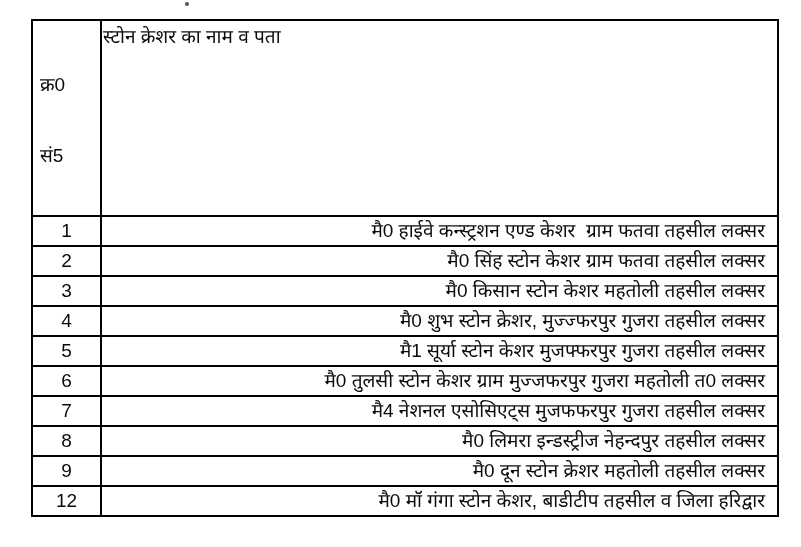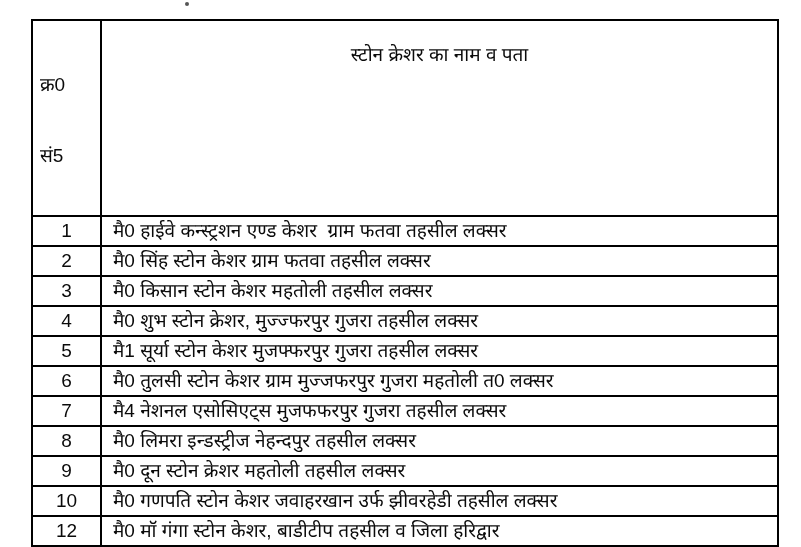--- a/index.html
+++ b/index.html
@@ -45,35 +45,36 @@
   td.serial-header-cell {
     width: 56px;
     height: 62px;
     vertical-align: top;
     text-align: left;
     padding: 4px 4px 0 7px;
     font-size: 19px;
   }
   td.title-header-cell {
     vertical-align: top;
-    text-align: center;
-    padding-top: 22px;
+    text-align: left;
+    padding-top: 4px;
     font-size: 20px;
     margin-top: 6px;
   }
   td.serial-cell {
     height: 28px;
     text-align: center;
     vertical-align: middle;
     padding: 0;
     font-size: 18px;
   }
   td.name-cell {
     vertical-align: middle;
-    padding: 2px 20px 2px 11px;
+    padding: 2px 12px 2px 11px;
+    text-align: right;
   }
   .hdr-line { display: block; }
 </style>
 </head>
 <body>
 
 <div class="page">
   <div class="stray-mark"></div>
 
   <table class="crusher-table">
@@ -124,24 +125,20 @@
     <tr>
       <td class="serial-cell">8</td>
       <td class="name-cell">मै0 लिमरा इन्डस्ट्रीज नेहन्दपुर तहसील लक्सर</td>
     </tr>
 
     <tr>
       <td class="serial-cell">9</td>
       <td class="name-cell">मै0 दून स्टोन क्रेशर महतोली तहसील लक्सर</td>
     </tr>
 
-    <tr>
-      <td class="serial-cell">10</td>
-      <td class="name-cell">मै0 गणपति स्टोन केशर जवाहरखान उर्फ झीवरहेडी तहसील लक्सर</td>
-    </tr>
 
 
     <tr>
       <td class="serial-cell">12</td>
       <td class="name-cell">मै0 मॉ गंगा स्टोन केशर, बाडीटीप तहसील व जिला हरिद्वार</td>
     </tr>
 
   </tbody>
   </table>
 

